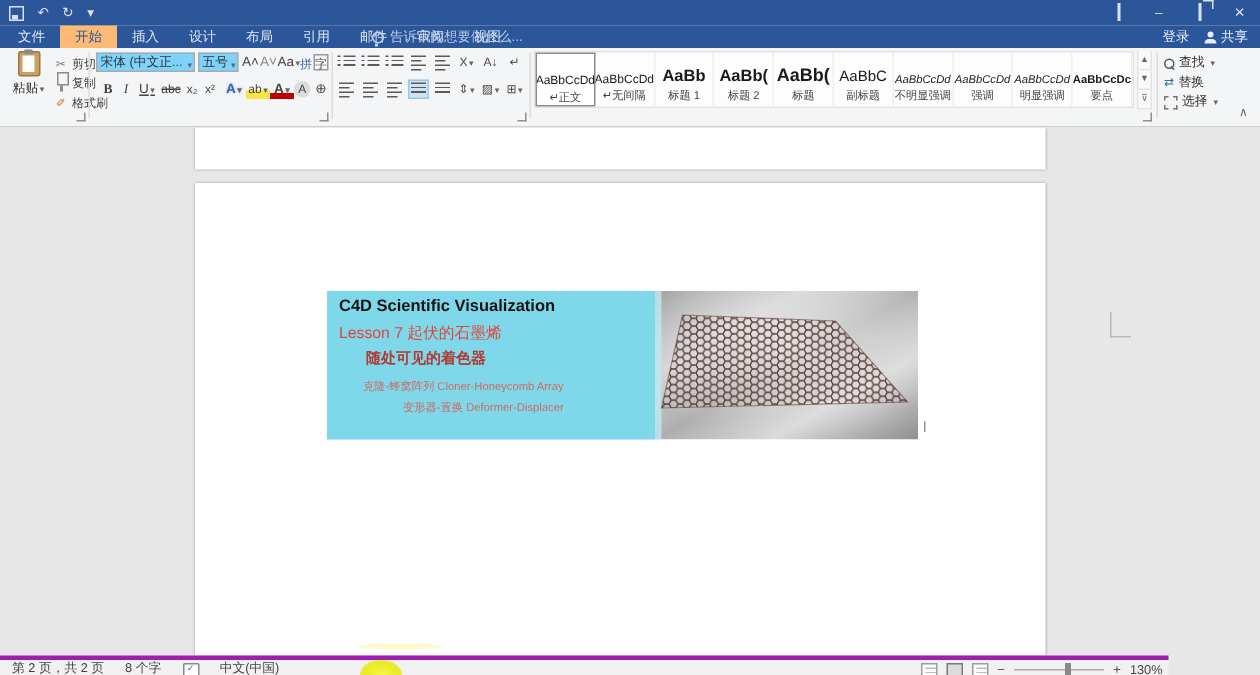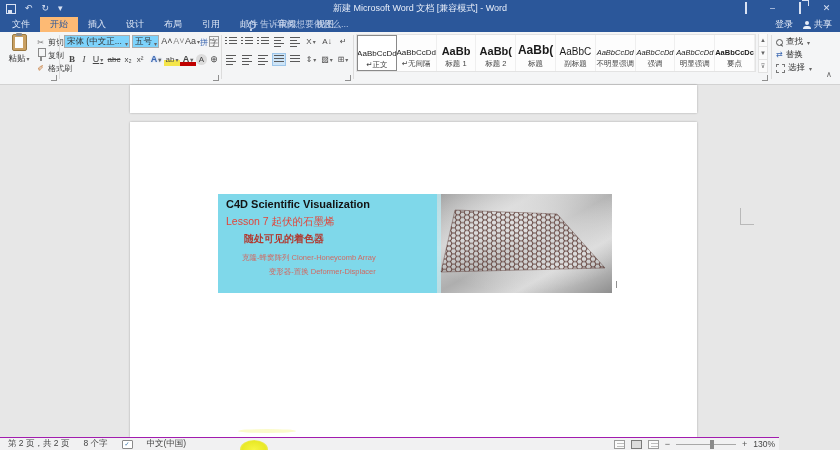--- a/index.html
+++ b/index.html
@@ -126,21 +126,21 @@
   .s-title{position:absolute;left:8px;top:4px;font-size:11px;font-weight:bold;color:#131313;white-space:nowrap;}
   .s-lesson{position:absolute;left:8px;top:21px;font-size:10.5px;color:#e2453a;white-space:nowrap;}
   .s-sub{position:absolute;left:26px;top:38px;font-size:10px;font-weight:bold;color:#b13a31;white-space:nowrap;}
   #s-bullets{position:absolute;left:24px;top:57px;text-align:right;}
   .s-bullet{font-size:7.5px;color:#d06a63;line-height:14px;white-space:nowrap;}
   #meshimg{position:absolute;left:437px;top:109px;width:175px;height:99px;}
   .caret{position:absolute;left:616px;top:196px;width:1px;height:7px;background:#909090;}
 
   
   #statusbar{position:absolute;left:0;top:437px;width:779px;height:13px;background:#f1f1f2;
-             border-top:1px solid #a21caf;box-sizing:border-box;font-size:8.5px;color:#444;}
+             border-top:3px solid #a21caf;box-sizing:border-box;font-size:8.5px;color:#444;}
   .sb-left{position:absolute;left:8px;top:0;height:12px;display:flex;align-items:center;gap:14px;white-space:nowrap;}
   .book{width:9px;height:7px;border:1px solid #8a8a8a;border-radius:1px;position:relative;font-size:6px;
         line-height:6px;text-align:center;color:#2e6da4;background:#fff;}
   .sb-right{position:absolute;right:4px;top:0;height:12px;display:flex;align-items:center;gap:6px;}
   .vico{width:11px;height:9px;border:1px solid #9c9c9c;background:#fbfbfb;box-sizing:border-box;}
   .vico.inner{background:#fbfbfb repeating-linear-gradient(#bdbdbd 0 1px,transparent 1px 3px) 2px 2px/7px 5px no-repeat;}
   .vico.selected{background:#dcdcdc;border-color:#7a7a7a;}
   .ztrack{width:60px;height:1px;background:#a8a8a8;position:relative;}
   .zthumb{position:absolute;left:34px;top:-4px;width:4px;height:9px;background:#8a8a8a;}
   .zsign{font-size:9px;color:#555;}
@@ -157,21 +157,20 @@
 
 <div id="app">
 
   <div id="titlebar">
     <div class="qat">
       <span class="floppy"></span>
       <span class="gi">↶</span>
       <span class="gi">↻</span>
       <span class="gi">▾</span>
     </div>
-    <div id="win-title">新建 Microsoft Word 文档 [兼容模式] - Word</div>
     <div class="winbtns">
       <span class="wbtn"><span class="ribbonopt"></span></span>
       <span class="wbtn">–</span>
       <span class="wbtn"><span class="restore"></span></span>
       <span class="wbtn">✕</span>
     </div>
   </div>
 
   <div id="tabrow">
     <div id="ribbon-tabs">

